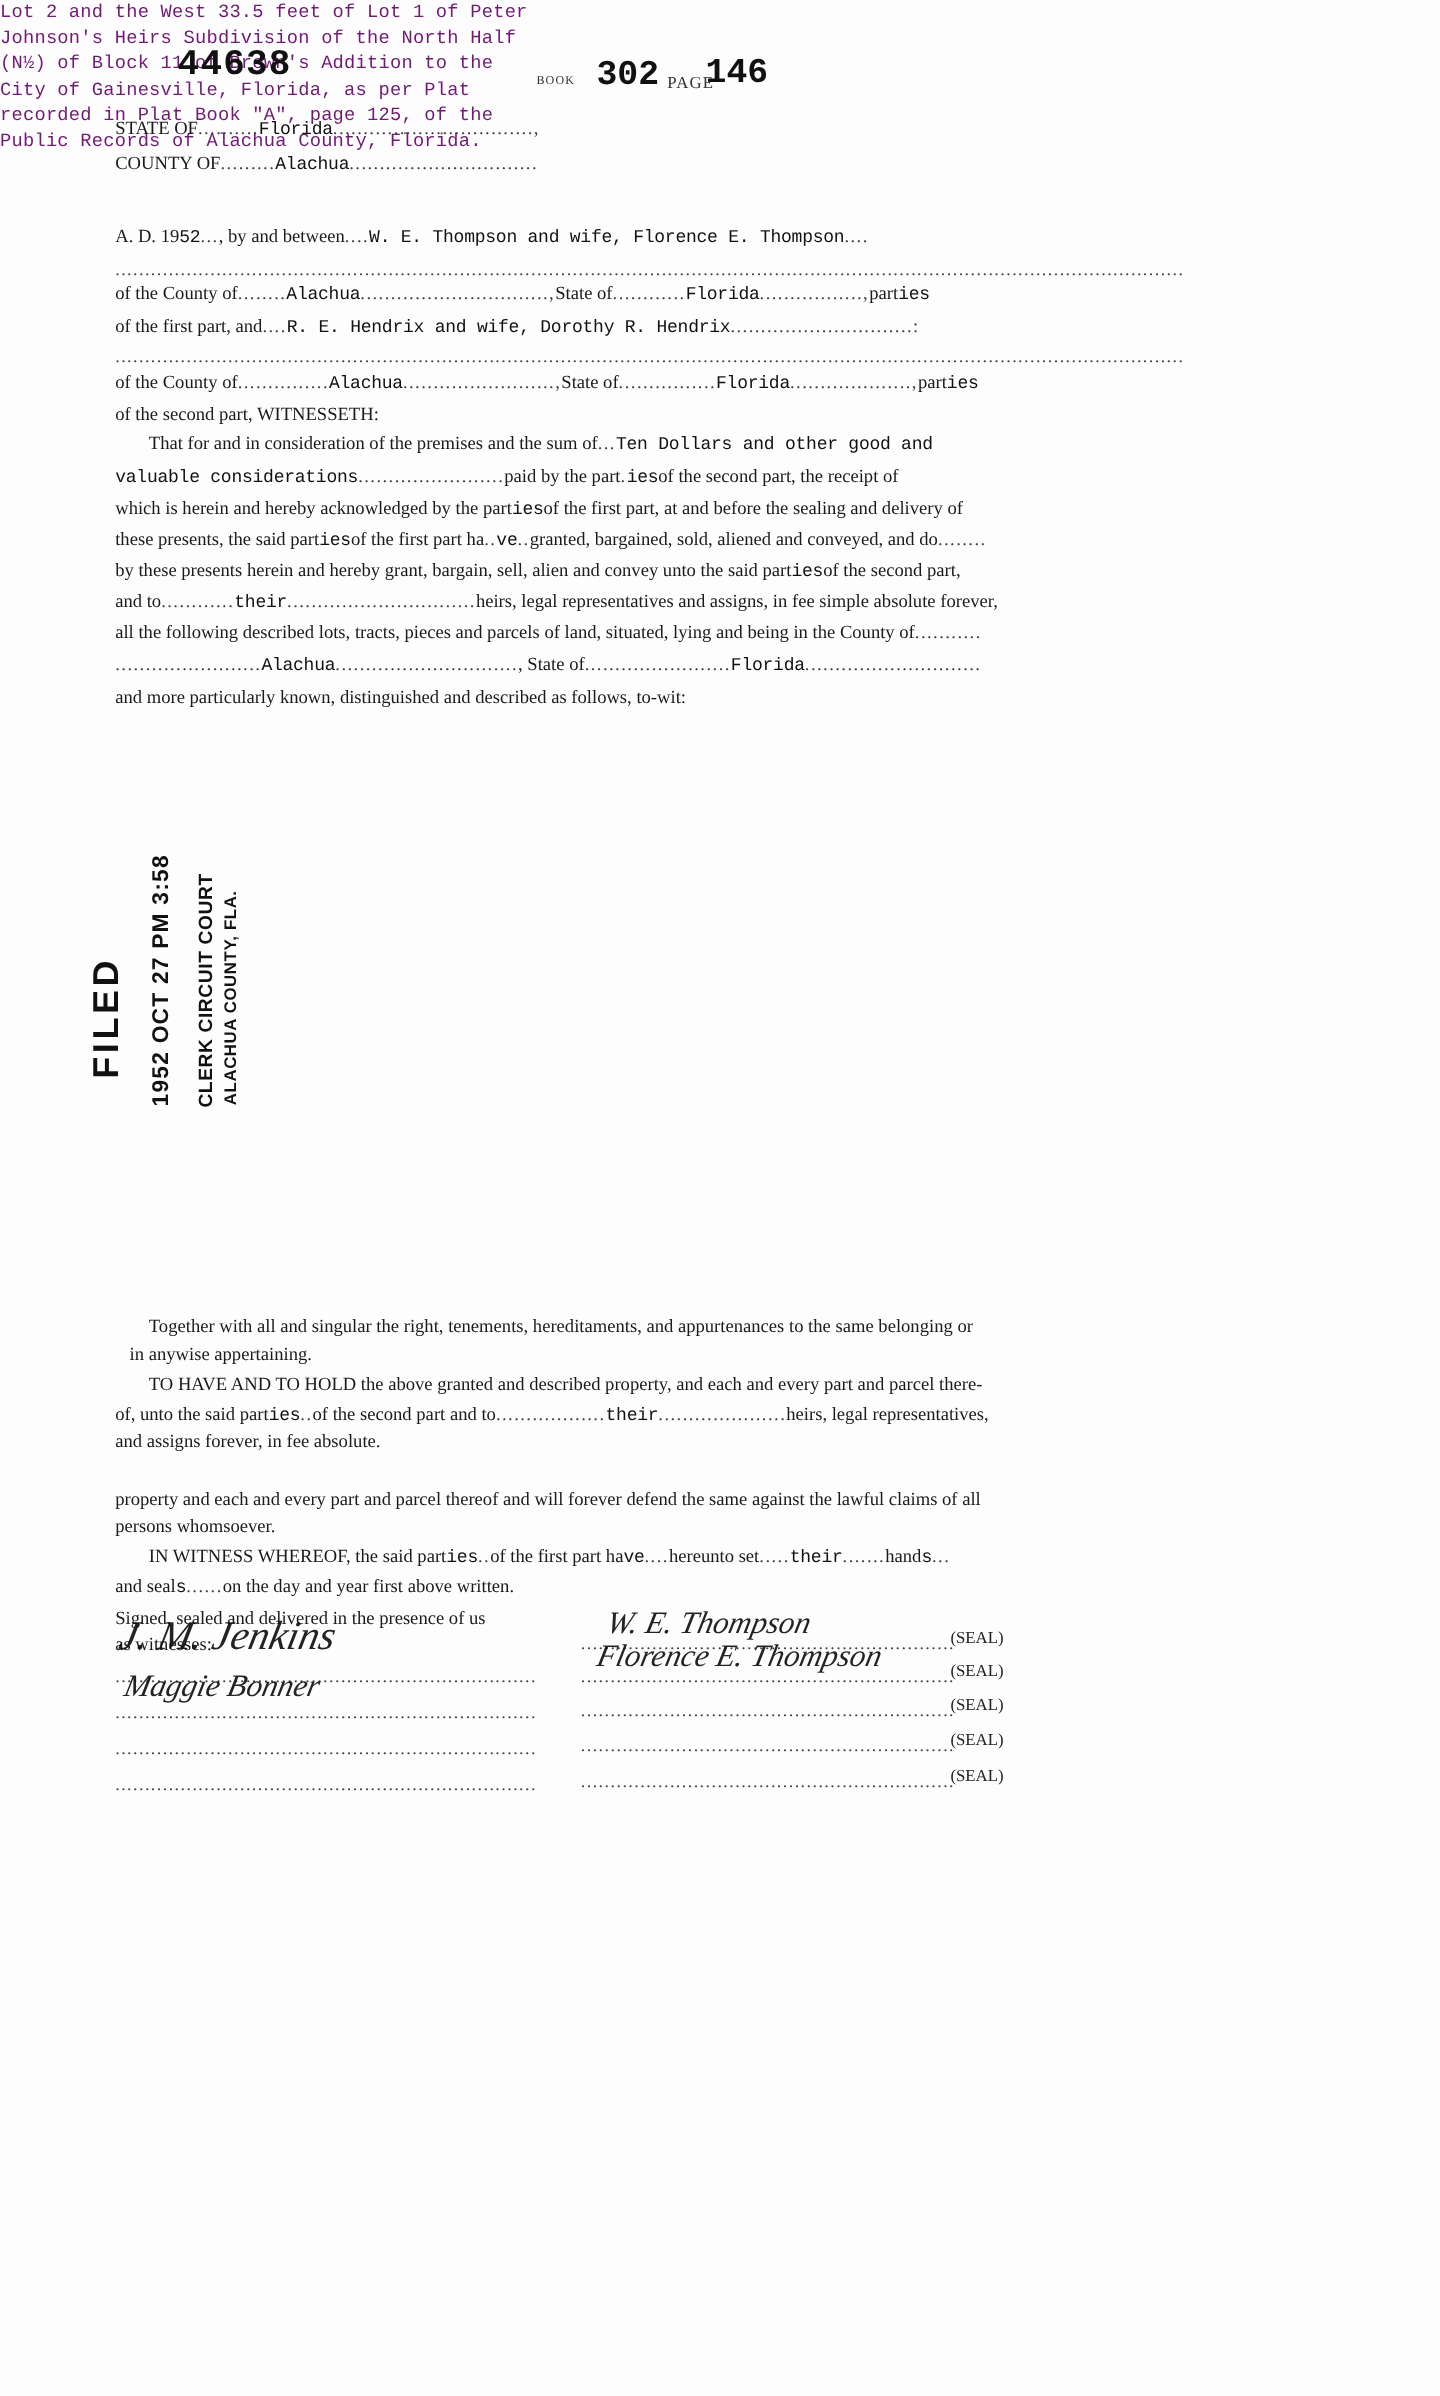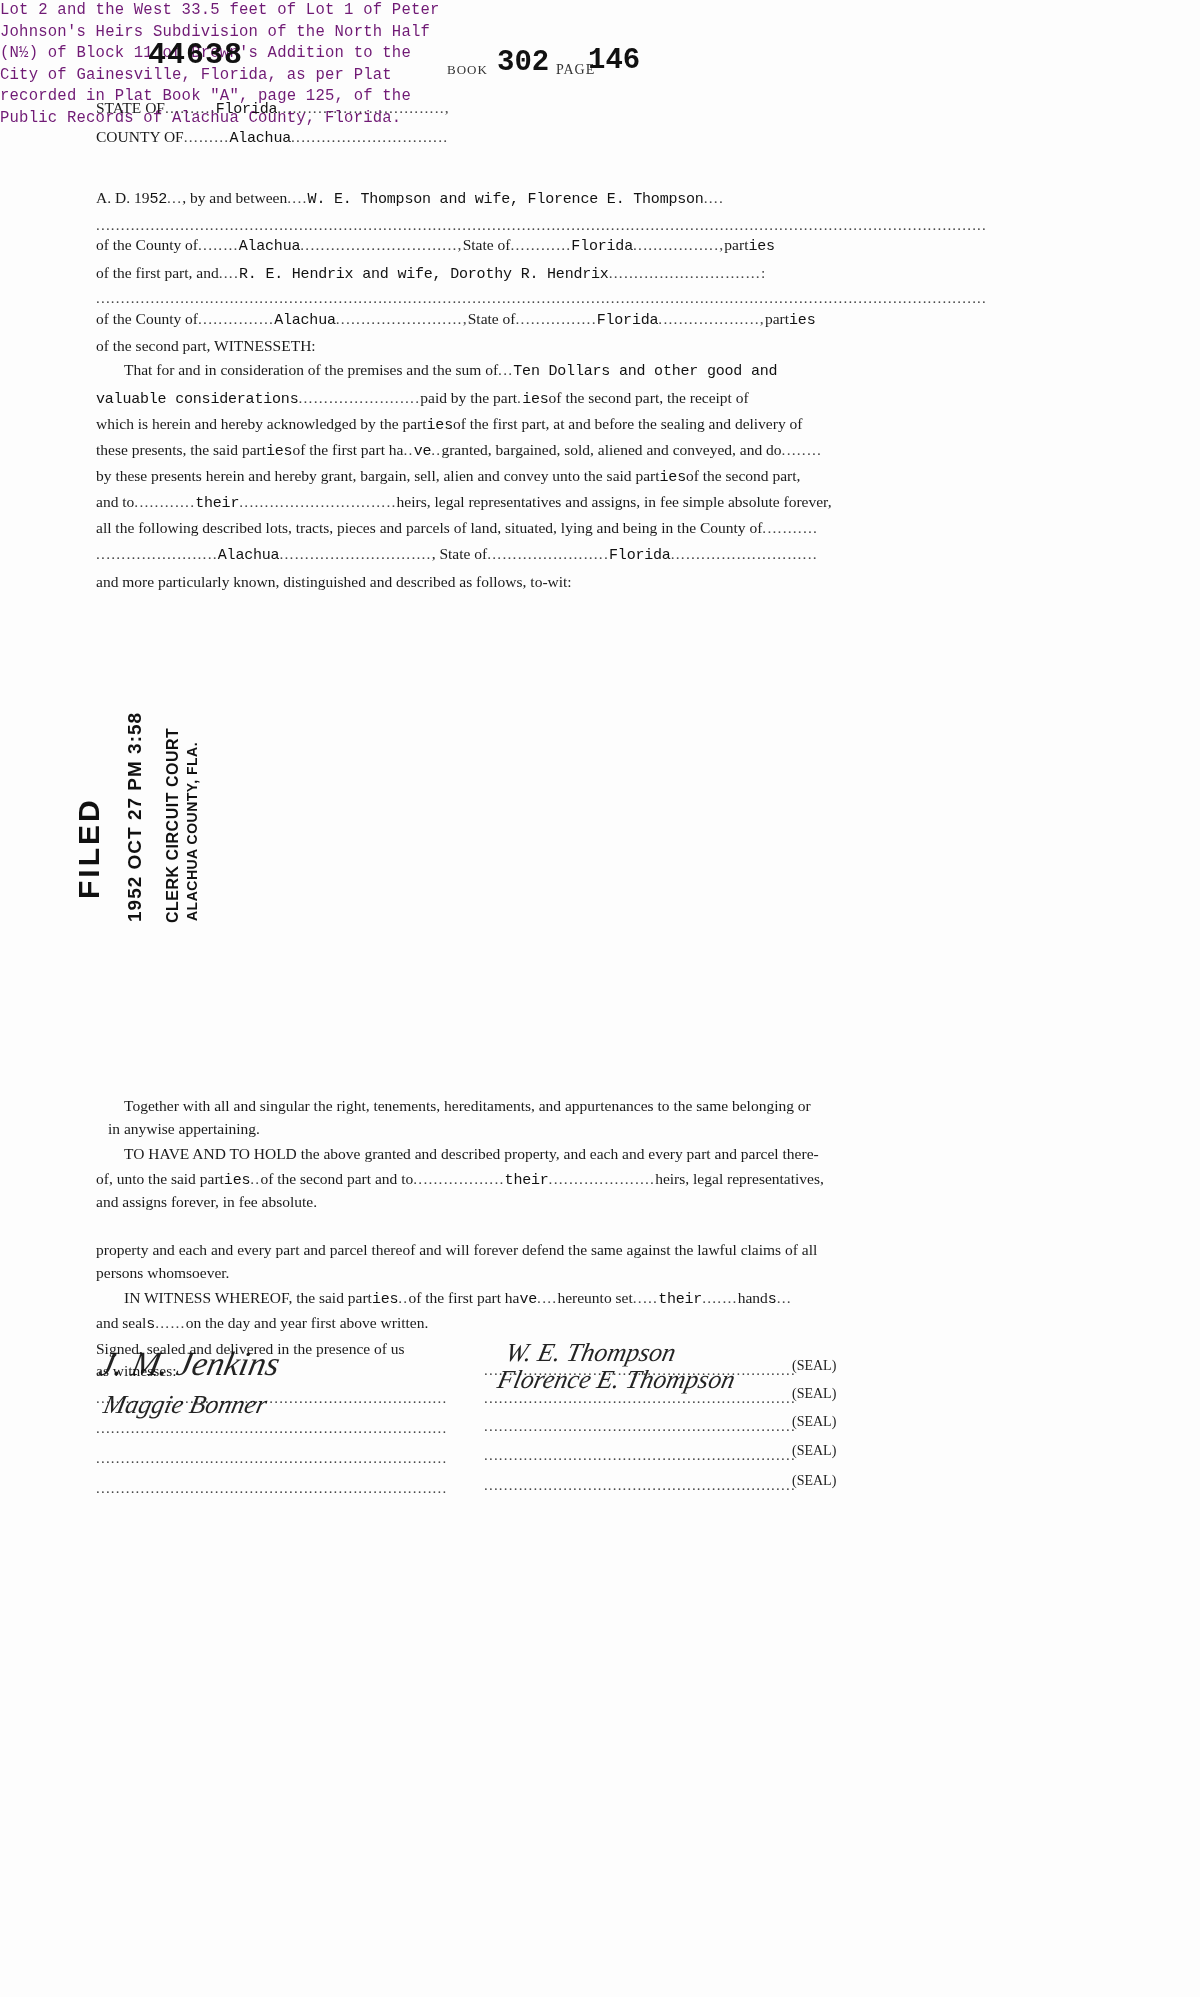--- a/index.html
+++ b/index.html
@@ -29,21 +29,21 @@
     left: 148px; top: 38px;
     font-family: "Liberation Mono", monospace;
     font-size: 30px;
     font-weight: bold;
     letter-spacing: 1px;
     color: #111;
   }
   #book-label {
     left: 447px; top: 62px;
     font-family: "Liberation Serif", serif;
-    font-size: 13px;
+    font-size: 10px;
     letter-spacing: 1px;
     color: #333;
   }
   #book-number {
     left: 497px; top: 46px;
     font-family: "Liberation Mono", monospace;
     font-size: 29px;
     font-weight: bold;
     color: #111;
   }

